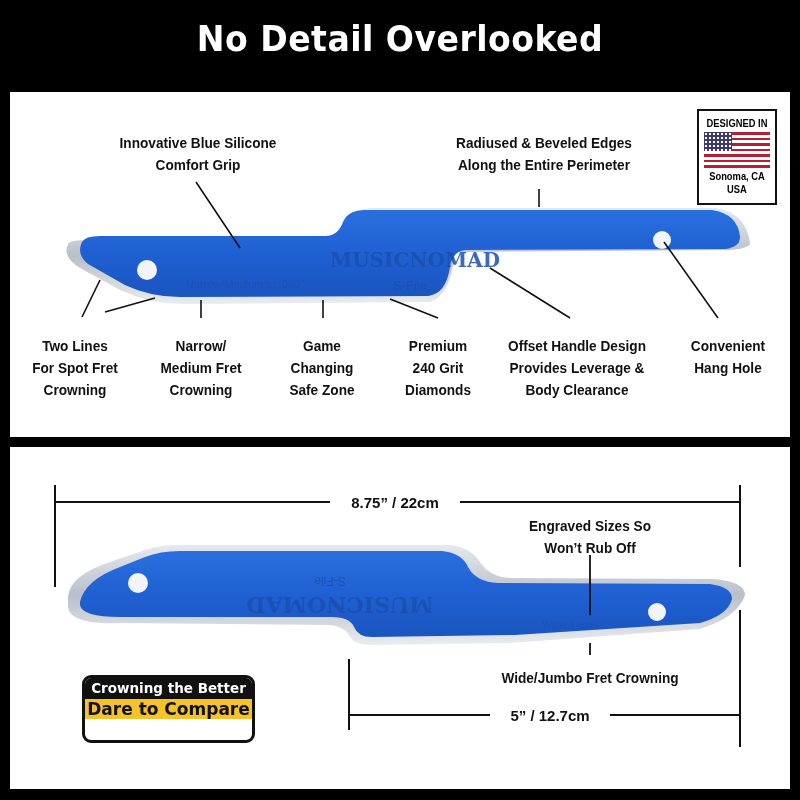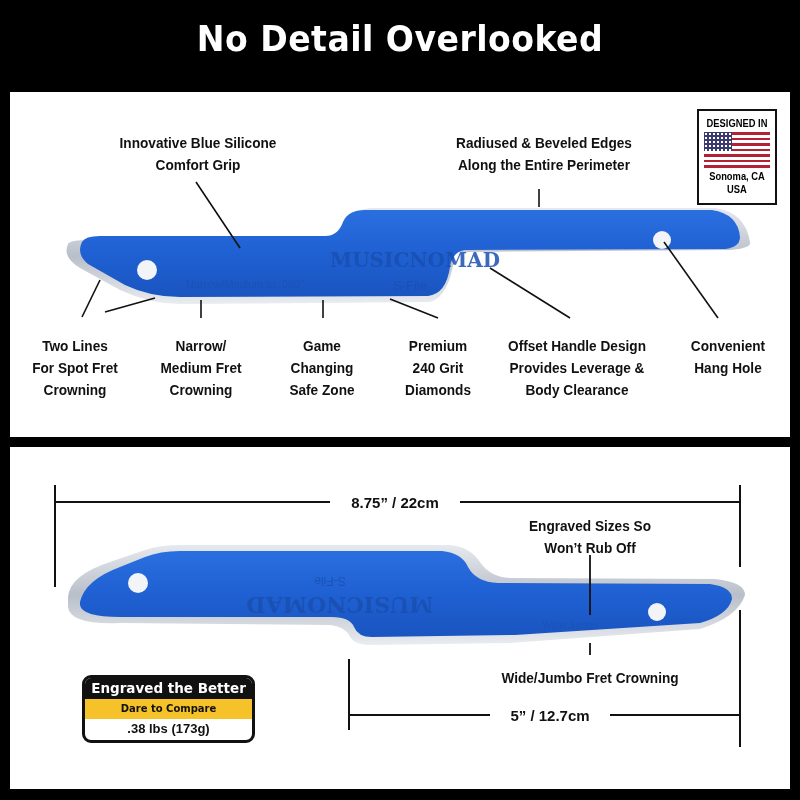--- a/index.html
+++ b/index.html
@@ -18,21 +18,21 @@
                border-radius:0; background:#fff; box-sizing:border-box; text-align:center; }
   .badge-usa .top { font-weight:bold; font-size:11px; margin-top:6px; transform:scaleX(0.85); }
   .badge-usa .flag { width:66px; height:36px; margin:3px auto 2px auto; position:relative;
        background:repeating-linear-gradient(#b22234 0 2.77px, #fff 2.77px 5.54px); }
   .badge-usa .flag .canton { position:absolute; left:0; top:0; width:28px; height:19.4px; background:#3c3b6e;
        background-image:radial-gradient(#fff 0.8px, transparent 1.1px); background-size:4px 4px; }
   .badge-usa .bottom { font-weight:bold; font-size:11px; line-height:13px; transform:scaleX(0.85); }
   .badge-weight { position:absolute; left:72px; top:228px; width:173px; height:68px; border:3px solid #111;
                   border-radius:9px; overflow:hidden; background:#fff; box-sizing:border-box; text-align:center; }
   .badge-weight .r1 { background:#111; color:#fff; font-family:"DejaVu Sans", sans-serif; font-weight:bold; font-size:13.5px; height:21px; line-height:21px; }
-  .badge-weight .r2 { background:#f6c22a; color:#111; font-family:"DejaVu Sans", sans-serif; font-weight:bold; font-size:10px; height:20px; line-height:20px; }
+  .badge-weight .r2 { background:#f6c22a; color:#111; font-family:"DejaVu Sans", sans-serif; font-weight:bold; font-size:17px; height:20px; line-height:20px; }
   .badge-weight .r3 { color:#111; font-size:13px; height:20px; line-height:20px; font-weight:bold; }
   .engrave { font-family:"DejaVu Serif", serif; font-weight:bold; }
 </style>
 </head>
 <body>
 
 <div class="title">No Detail Overlooked</div>
 
 <div class="panel" id="panel1">
   <svg class="layer" width="780" height="345" viewBox="0 0 780 345">
@@ -162,17 +162,16 @@
 
   <div class="lbl" style="left:480px; top:68px; width:200px;">
     <div>Engraved Sizes So</div>
       <div>Won’t Rub Off</div>
   </div>
   <div class="lbl" style="left:470px; top:220px; width:220px;">
     <div>Wide/Jumbo Fret Crowning</div>
   </div>
 
   <div class="badge-weight">
-    <div class="r1">Engraved the Better</div>
+    <div class="r1">Crowning the Better</div>
     <div class="r2">Dare to Compare</div>
-    <div class="r3">.38 lbs (173g)</div>
   </div>
 </div>
 
 </body></html>

